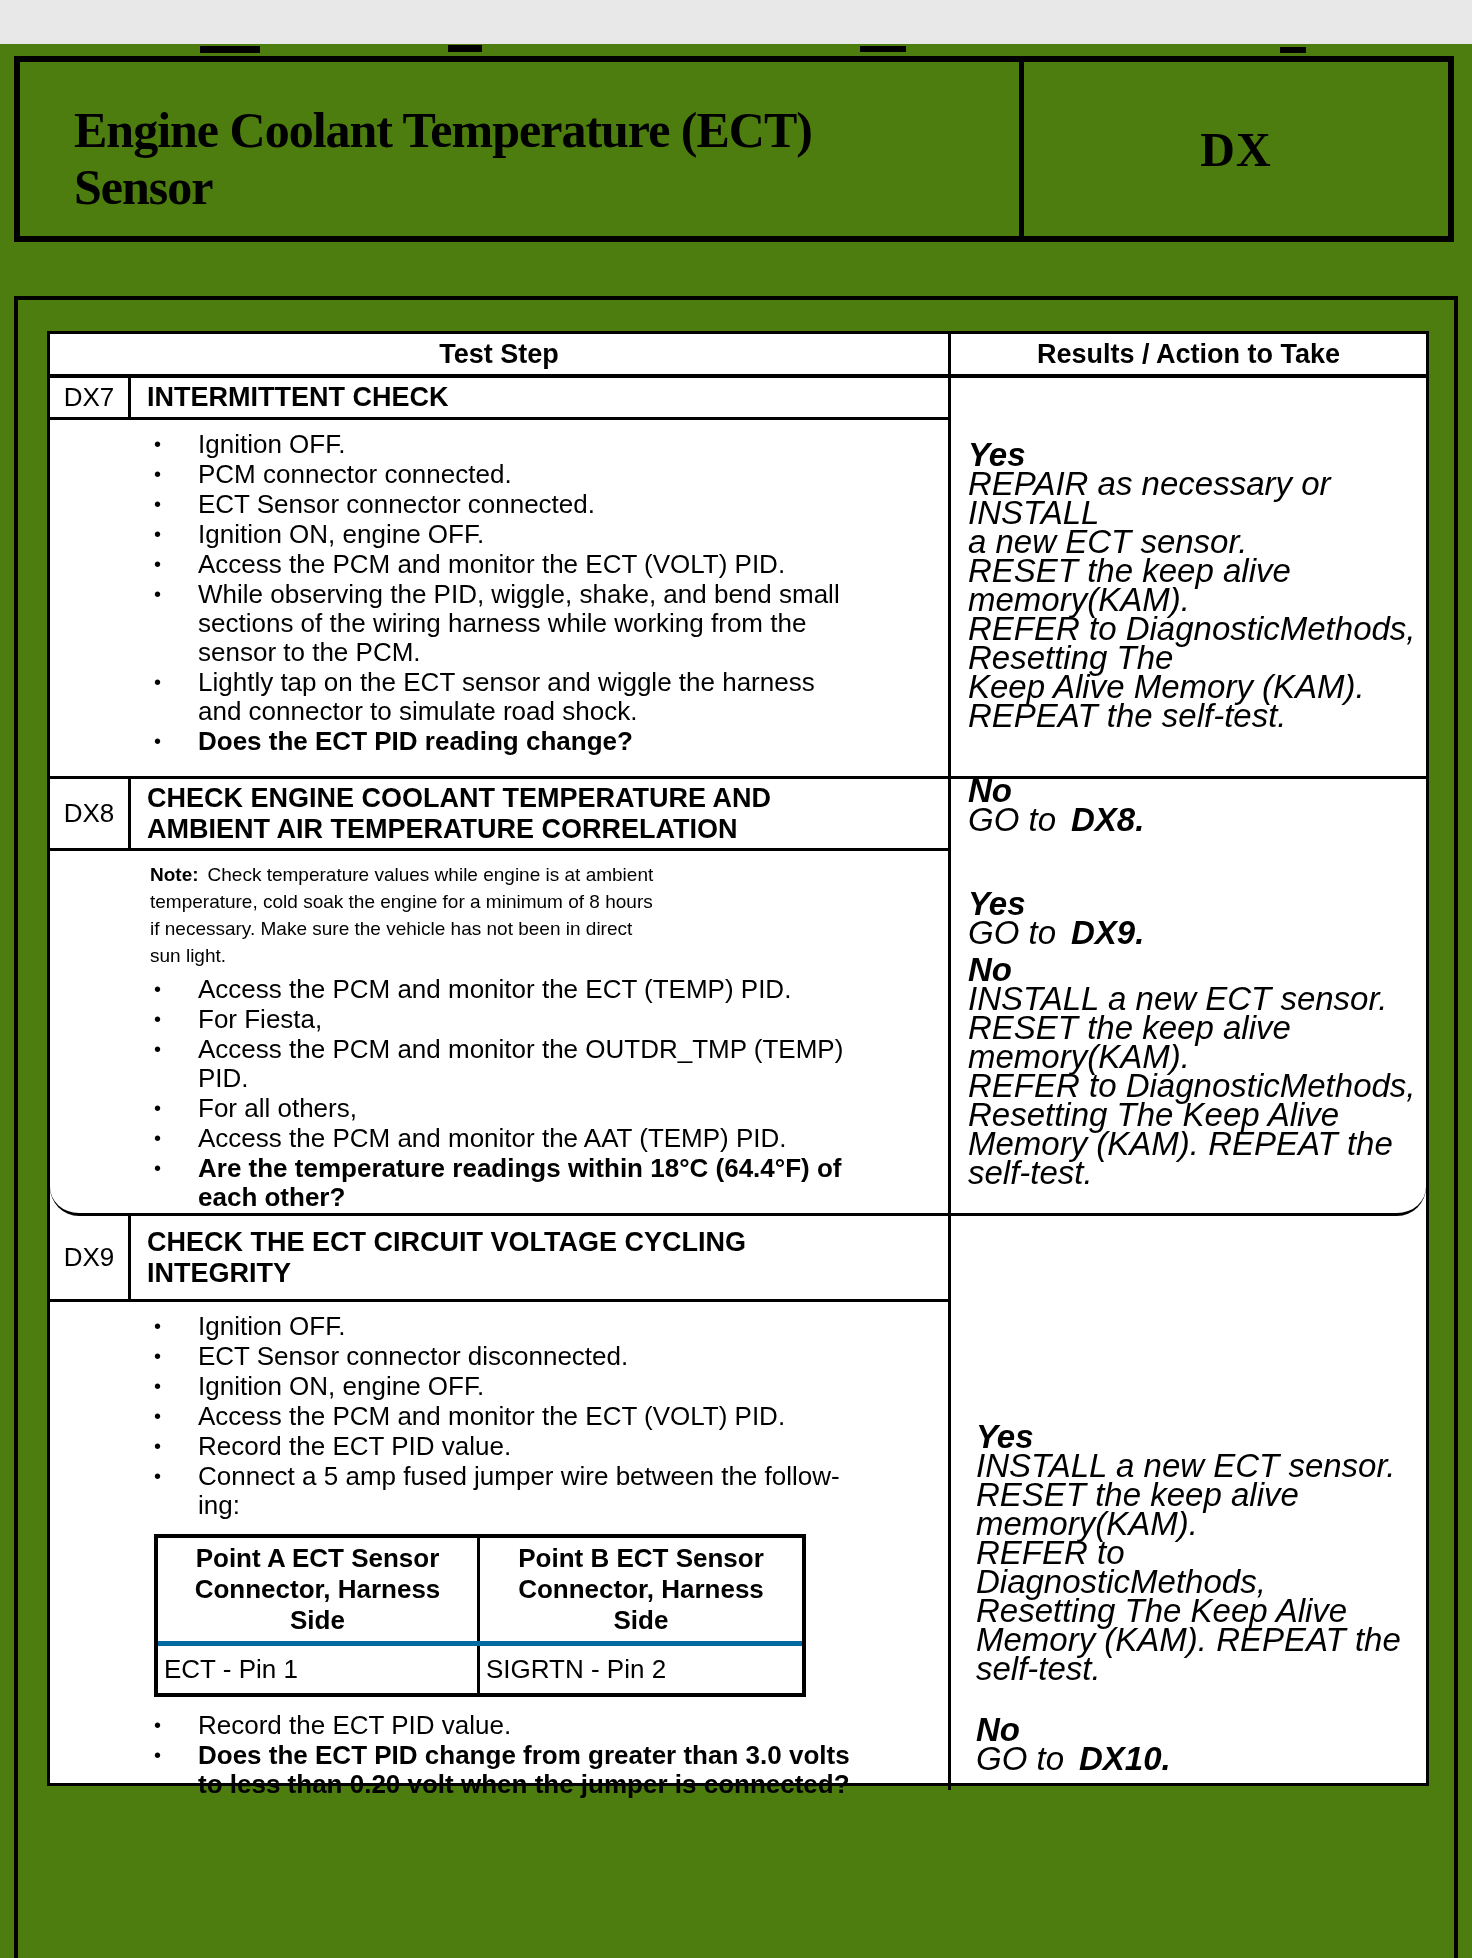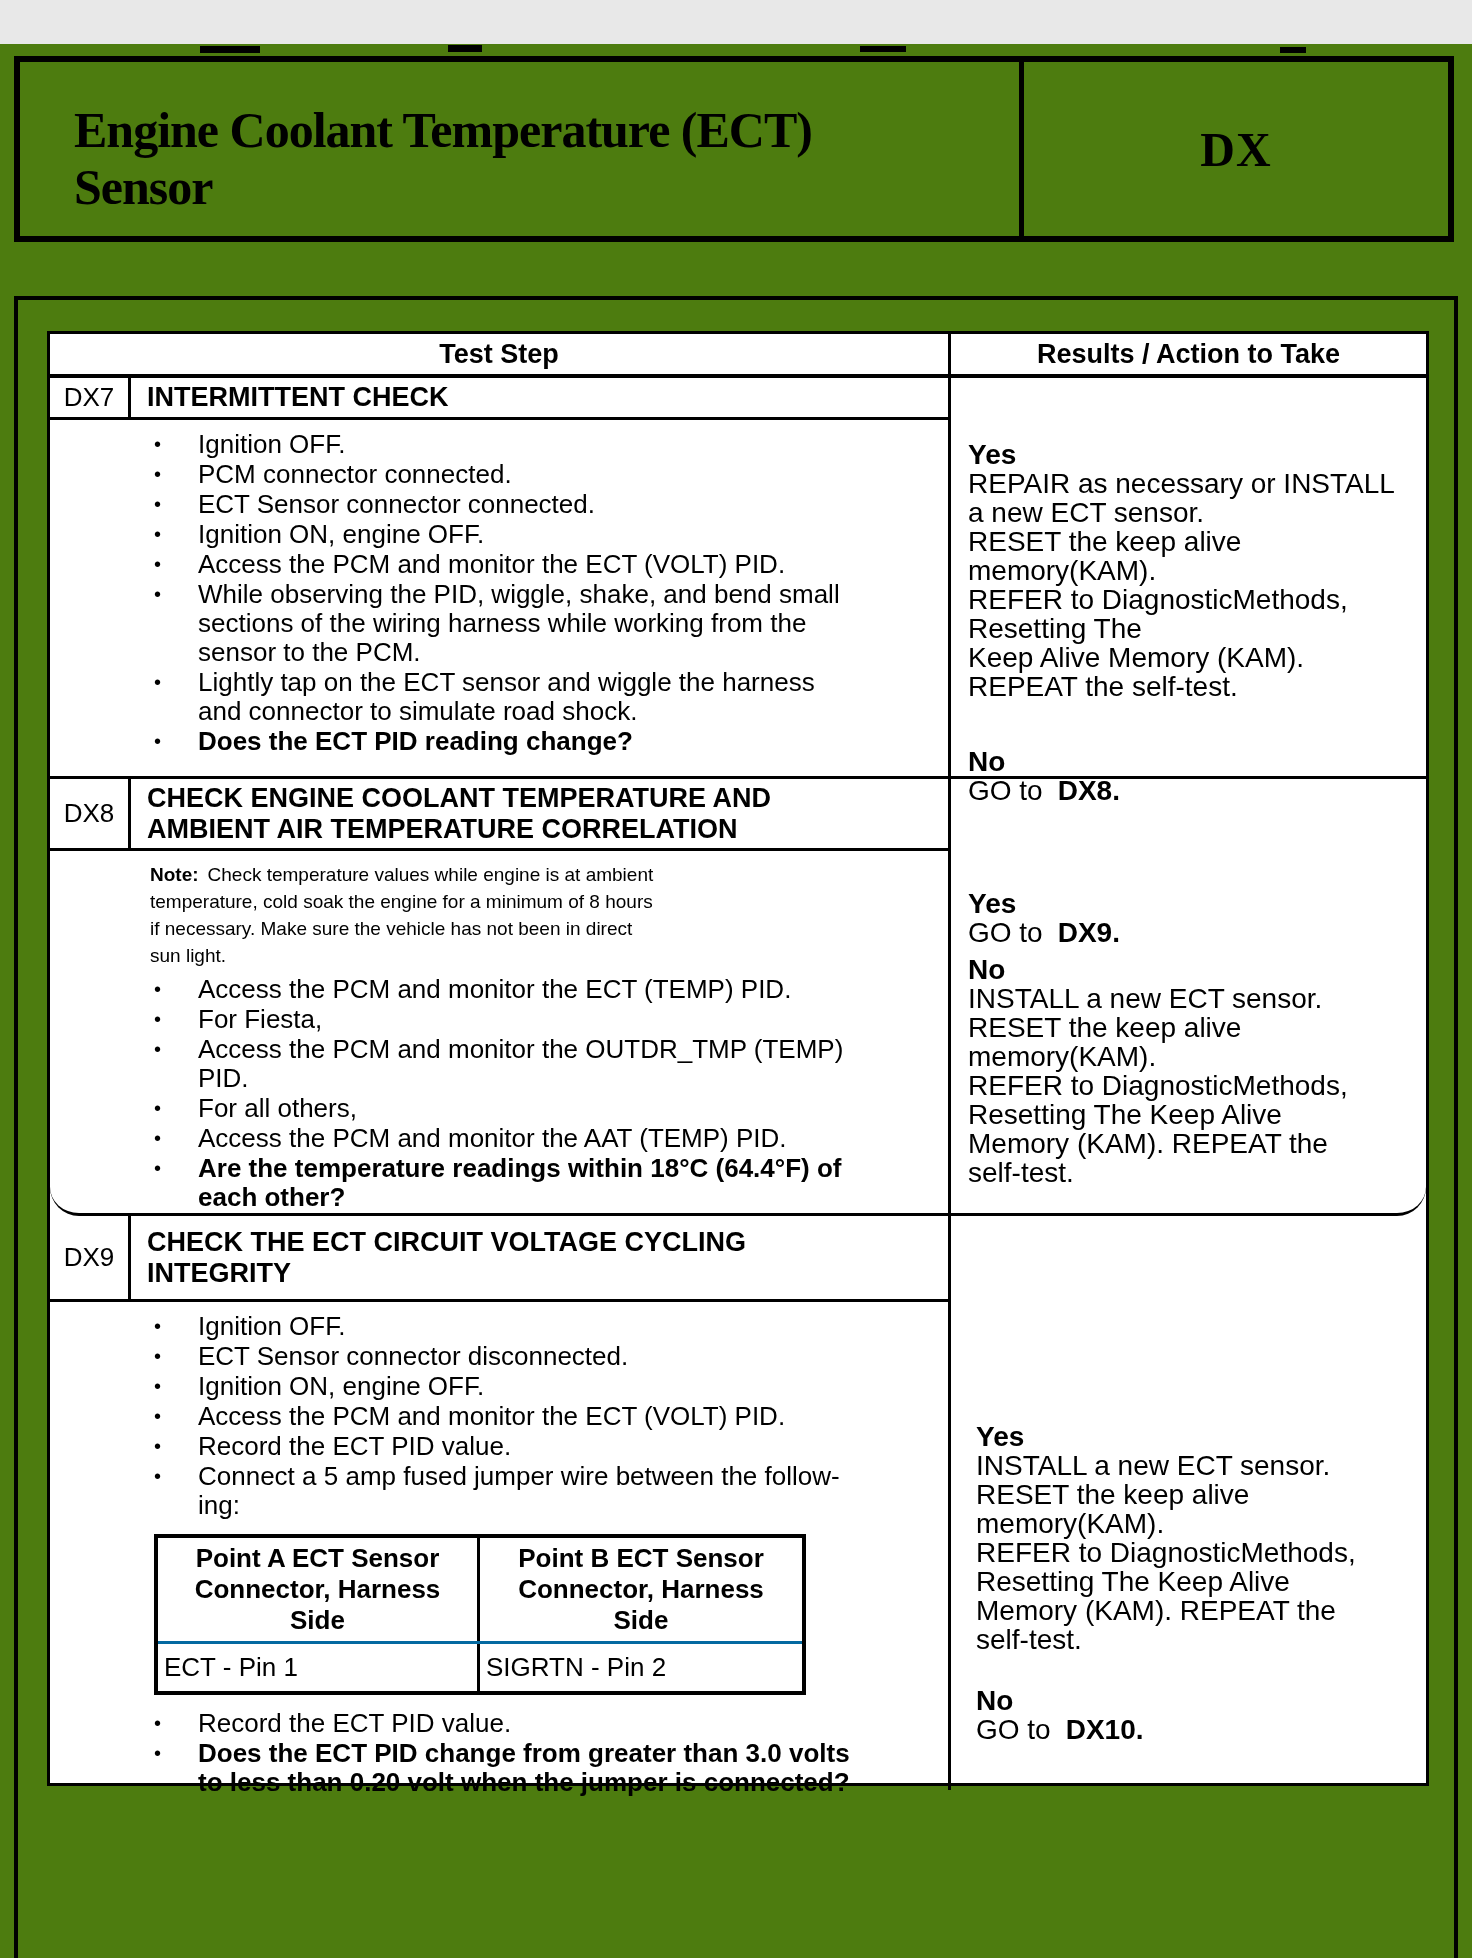--- a/index.html
+++ b/index.html
@@ -83,38 +83,38 @@
   .note{
     margin:0 8px 6px 100px;font-size:19px;line-height:27px;
   }
   .note .note-label{font-weight:bold;margin-right:9px;}
   .note .note-text{white-space:pre-wrap;}
   
   .jumper-table{
     margin:14px 0 0 104px;width:652px;
     border:4px solid #000;box-sizing:border-box;
   }
-  .jt-head{display:flex;border-bottom:3px solid #0369a1;}
+  .jt-head{display:flex;border-bottom:5px solid #0369a1;}
   .jt-hcell{
     width:50%;box-sizing:border-box;text-align:center;
     font-weight:bold;font-size:26px;line-height:31px;
     padding:5px 0;white-space:pre-wrap;
   }
   .jt-hcell.first{border-right:3px solid #000;}
   .jt-row{display:flex;}
   .jt-cell{
     width:50%;box-sizing:border-box;font-size:26px;
     padding:8px 4px 8px 6px;
   }
   .jt-cell.first{border-right:3px solid #000;}
   .bullets2{margin-top:14px;}
   
   .sec-right{
     flex:1;box-sizing:border-box;
-    padding:0 10px 0 17px;font-size:28px;line-height:29px;
+    padding:0 10px 0 17px;font-size:33px;line-height:29px;font-style:italic;
   }
   .res-label{font-weight:bold;}
   .res-text{white-space:pre-wrap;}
   .goto-line .goto-target{font-weight:bold;margin-left:15px;}
   
   .s0{height:401px;}
   .s0 .sec-title-row{height:42px;flex:0 0 42px;}
   .s0 .sec-right{padding-top:62px;}
   .s0 .no-block{margin-top:46px;}
   .s1{height:440px;border-radius:29px;}

